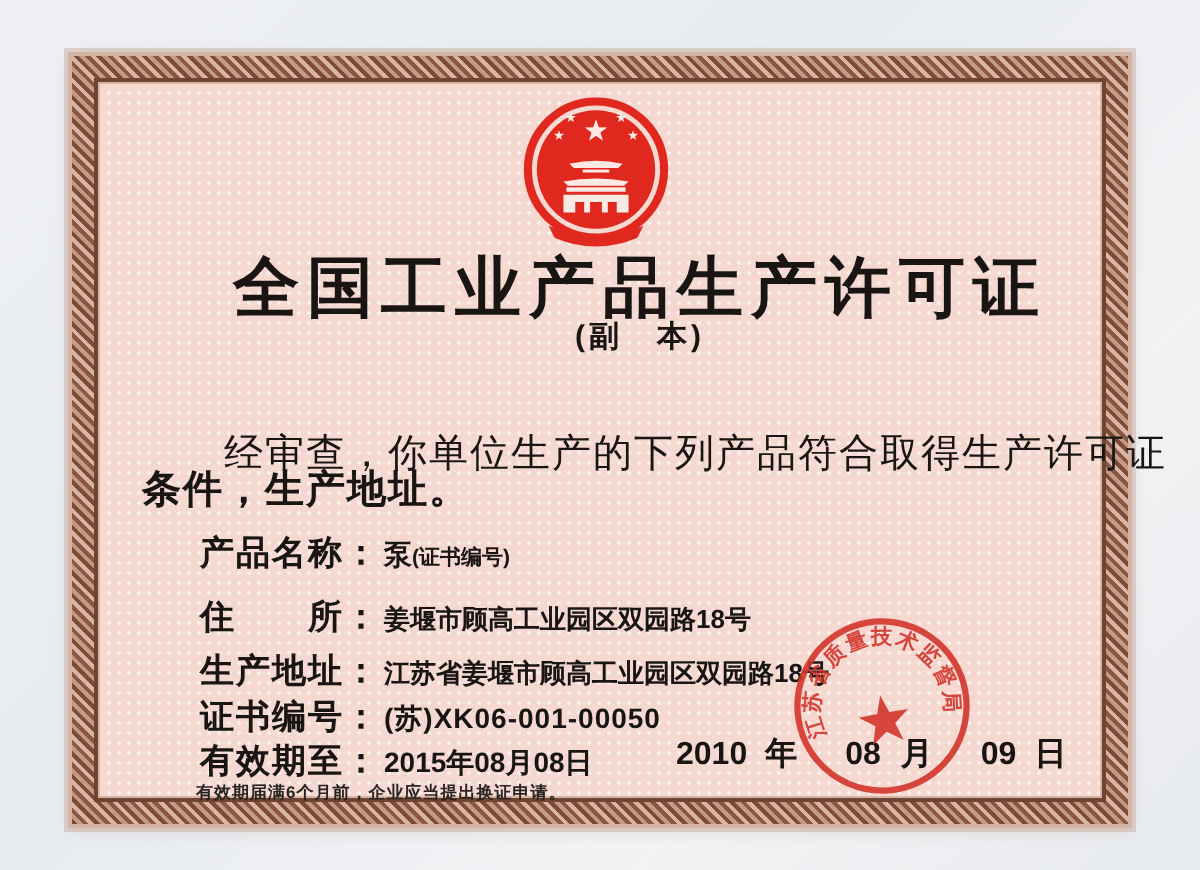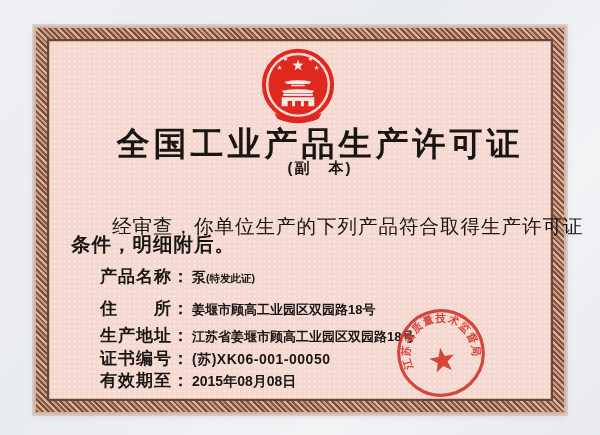--- a/index.html
+++ b/index.html
@@ -87,43 +87,47 @@
       <path d="M28 67 h44 v12 h-8 v-7 h-6 v7 h-4 v-7 h-8 v7 h-4 v-7 h-6 v7 h-8 z"></path>
     </g>
 
     <rect x="38" y="84" width="24" height="4.5" rx="2" fill="#e0281e"></rect>
     <path d="M18 88 q32 16 64 0 l-4 8 q-28 12 -56 0 z" fill="#e0281e"></path>
   </svg>
 
   <div class="txt title">全国工业产品生产许可证</div>
   <div class="txt subtitle">(副　本)</div>
   <div class="txt body1">经审查，你单位生产的下列产品符合取得生产许可证</div>
-  <div class="txt body2">条件，明细附后。</div>
+  <div class="txt body2">条件，生产地址。</div>
 
   <div class="field f-product">
-    <span class="lbl">产品名称：</span><span class="val">泵</span><span class="note">(特发此证)</span>
+    <span class="lbl">产品名称：</span><span class="val">泵</span><span class="note">(证书编号)</span>
   </div>
 
   <div class="field f-address">
     <span class="lbl">住　　所：</span><span class="val">姜堰市顾高工业园区双园路18号</span>
   </div>
 
   <div class="field f-prodaddr">
     <span class="lbl">生产地址：</span><span class="val">江苏省姜堰市顾高工业园区双园路18号</span>
   </div>
 
   <div class="field f-certno">
     <span class="lbl">证书编号：</span><span class="val">(苏)XK06-001-00050</span>
   </div>
 
   <div class="field f-valid">
     <span class="lbl">有效期至：</span><span class="val">2015年08月08日</span>
   </div>
 
+  <div class="txt footnote">有效期届满6个月前，企业应当提出换证申请。</div>
 
+  <div class="txt issue-date">
+    <span class="id-year">2010</span><span class="id-yu">年</span><span class="id-month">08</span><span class="id-mu">月</span><span class="id-day">09</span><span class="id-du">日</span>
+  </div>
 
   <svg class="seal" viewBox="0 0 120 120">
     <g transform="rotate(-10 60 60)">
       <circle cx="60" cy="60" r="54" fill="none" stroke="#d3352b" stroke-width="4"></circle>
       <path id="sealTextArc" d="M23.7 76.9 A40 40 0 1 1 96.3 76.9" fill="none"></path>
       <text font-size="13.5" font-weight="bold" fill="#d3352b" letter-spacing="1.5" font-family="Liberation Sans, DejaVu Sans, sans-serif">
         <textPath href="#sealTextArc" startOffset="50%" text-anchor="middle">江苏省质量技术监督局</textPath>
       </text>
       <path fill="#d3352b" transform="translate(60,70) scale(2.1) translate(-50,-24)" d="M50 16 L51.88 21.41 L57.6 21.5 L53.04 24.99 L54.7 30.5 L50 27.2 L45.3 30.5 L46.96 24.99 L42.4 21.5 L48.12 21.41 Z"></path>
     </g>

